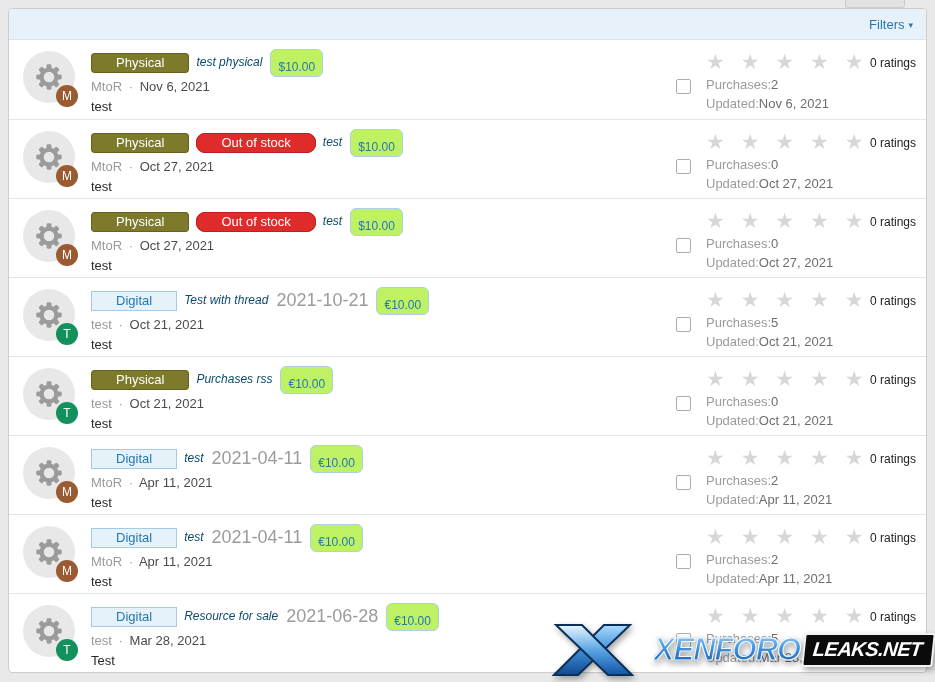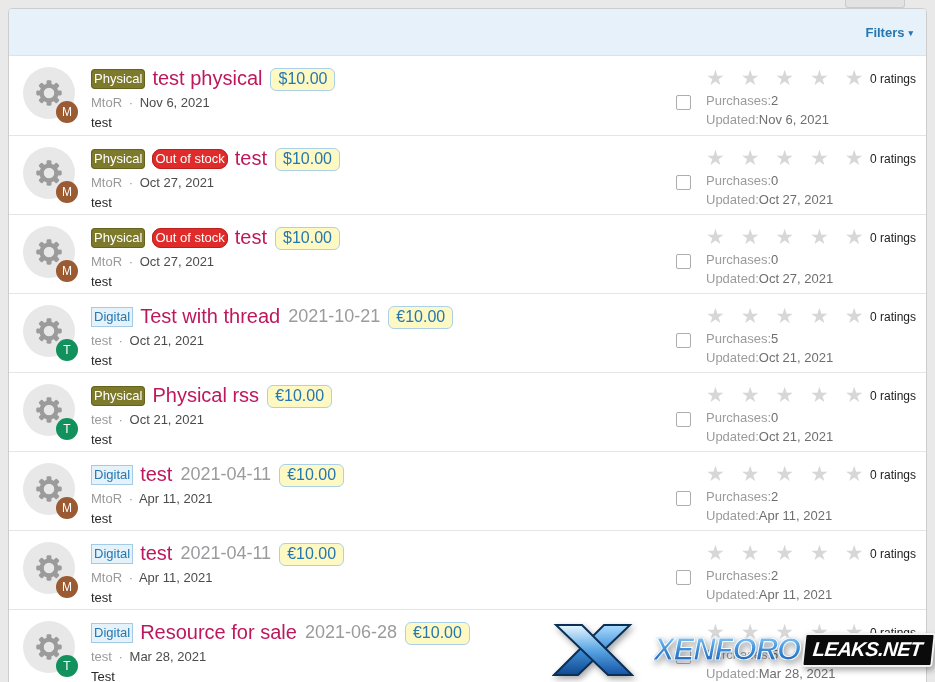--- a/index.html
+++ b/index.html
@@ -13,51 +13,51 @@
     background:#e2e2e2;border:1px solid #cbcbcb;border-top:none;
     border-radius:0 0 3px 3px;z-index:5;
   }
   .container{
     position:absolute;left:8px;top:8px;width:917px;
     background:#fff;border:1px solid #cdcdcd;border-radius:4px;
   }
   .filter-bar{
     height:30px;background:#e6f1f9;border-bottom:1px solid #d5e5f1;
     border-radius:3px 3px 0 0;
-    display:flex;justify-content:flex-end;align-items:center;padding:8px 13px;font-weight:bold;
+    display:flex;justify-content:flex-end;align-items:center;padding:0 13px;
   }
   .filters-link{color:#2577b1;font-size:13px;cursor:pointer;display:flex;align-items:center;gap:4px;}
   .filters-caret{font-size:9px;position:relative;top:1px;}
   
   .row{
     display:flex;height:79px;box-sizing:border-box;
     padding:9px 10px 0 12px;border-top:1px solid #e5e5e5;
   }
   .row:first-child{border-top:none;}
   .avatar-wrap{position:relative;width:52px;height:52px;margin:2px 16px 0 2px;flex:none;}
   .avatar-circle{
     width:52px;height:52px;border-radius:50%;background:#e8e8e8;
     display:flex;align-items:center;justify-content:center;
   }
   .letter-badge{
     position:absolute;right:-3px;bottom:-4px;width:22px;height:22px;border-radius:50%;
     color:#fff;font-size:12px;display:flex;align-items:center;justify-content:center;
   }
   .main{flex:1;min-width:0;}
   .title-line{display:flex;align-items:center;height:26px;white-space:nowrap;}
-  .label{font-size:13px;padding:1px 2px 2px;margin-right:7px;line-height:17px;margin-top:30px;}
+  .label{font-size:13px;padding:1px 24px 2px;margin-right:7px;line-height:17px;margin-top:30px;}
   .label--physical{background:#7d7a2c;color:#fff;border:1px solid #65621f;border-radius:4px;}
   .label--outofstock{background:#e02b2b;color:#fff;border:1px solid #bd1f1f;border-radius:9px;}
   .label--digital{background:#e6f2fa;color:#2577b1;border:1px solid #a3cbe5;border-radius:0;}
-  .title{font-size:20px;color:#be185d;margin-right:8px;text-decoration:none;cursor:pointer;}
+  .title{font-size:12px;color:#0c4a6e;margin-right:8px;text-decoration:none;cursor:pointer;font-style:italic;}
   .version{font-size:18px;color:#9a9b9d;margin-right:8px;}
   .version:empty{display:none;}
   .price-badge{
-    font-size:16px;color:#2577b1;background:#fef9c3;border:1px solid #abd0e8;
-    border-radius:6px;padding:1px 7px 2px;position:relative;top:1px;
+    font-size:12px;color:#2577b1;background:#bef264;border:1px solid #abd0e8;
+    border-radius:6px;padding:10px 7px 2px;position:relative;top:1px;
   }
   .meta-line{font-size:13px;margin-top:3px;line-height:18px;}
   .author{color:#9a9a9a;cursor:pointer;}
   .sep{color:#9a9a9a;margin:0 3px;}
   .date{color:#4b4b4b;}
   .desc{font-size:13px;color:#2a2a2a;margin-top:2px;line-height:18px;}
   
   .right{display:flex;width:240px;flex:none;padding-top:1px;}
   .checkbox-col{width:30px;padding-top:29px;}
   .checkbox{display:inline-block;width:13px;height:13px;border:1px solid #adadad;border-radius:2px;background:#fff;cursor:pointer;}
@@ -335,21 +335,21 @@
             <rect x="-3.5" y="-18" width="7" height="10" rx="2" transform="rotate(315)"></rect>
             <circle r="10.5" fill="none" stroke="#9b9b9b" stroke-width="6"></circle>
           </g>
         </svg>
       </div>
       <span class="letter-badge" style="background: rgb(18, 145, 93);">T</span>
     </div>
     <div class="main">
       <div class="title-line">
         <span class="labels"><span class="label label--physical">Physical</span></span>
-        <a class="title">Physical rss</a>
+        <a class="title">Purchases rss</a>
 
         <span class="price-badge">€10.00</span>
       </div>
       <div class="meta-line">
         <a class="author">test</a>
         <span class="sep">·</span>
         <span class="date">Oct 21, 2021</span>
       </div>
       <div class="desc">test</div>
     </div>

